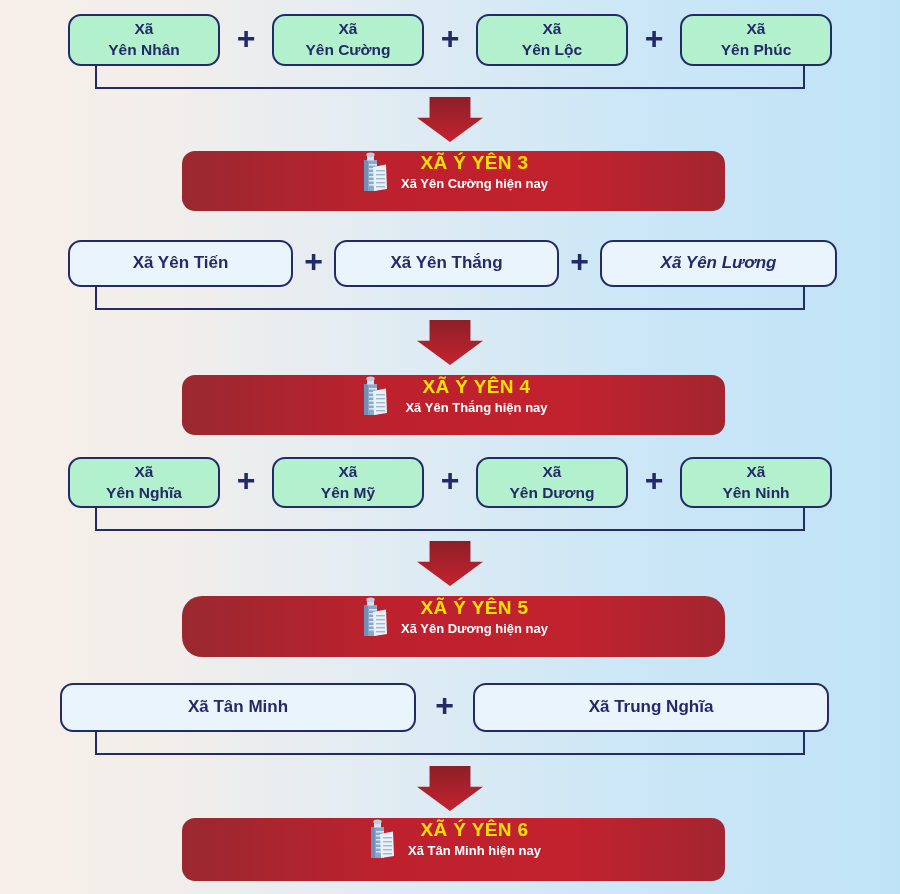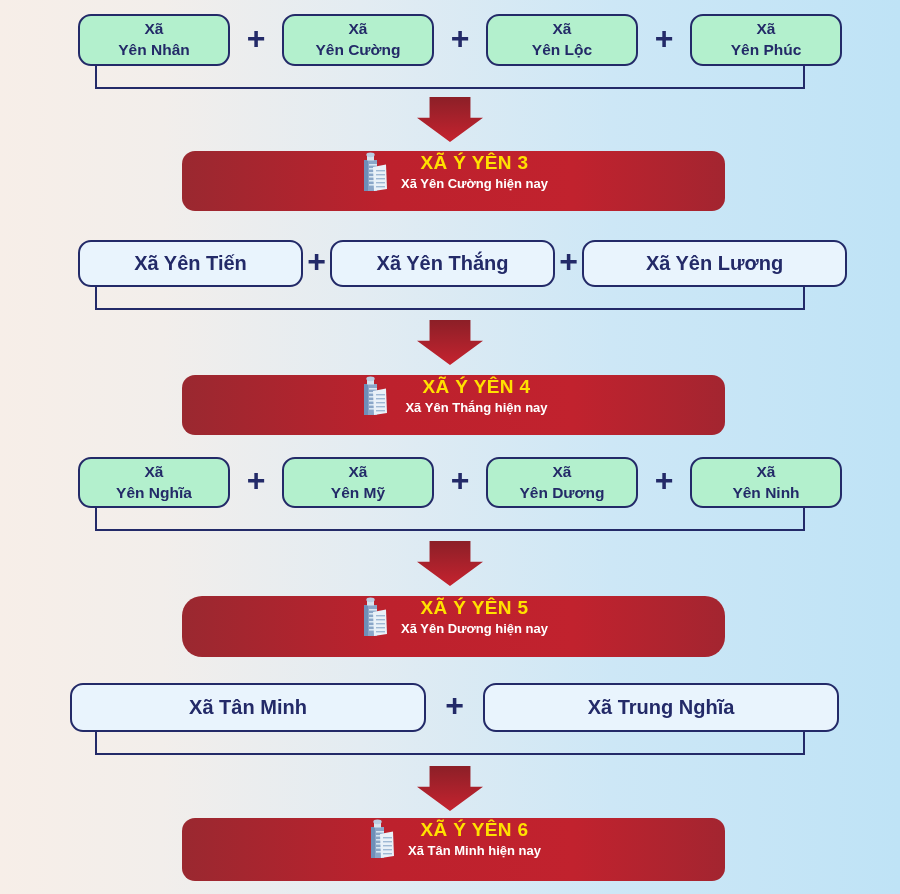--- a/index.html
+++ b/index.html
@@ -5,35 +5,35 @@
   html,body{margin:0;padding:0;}
   .canvas{
     position:relative;
     width:900px;height:894px;
     overflow:hidden;
     font-family:"Liberation Sans", sans-serif;
     background:linear-gradient(90deg,#f7eee8 0%,#f2eeeb 18%,#e3ecf2 40%,#cde7f6 68%,#bfe3f6 100%);
   }
   .src-row{
     position:absolute;
-    display:flex;justify-content:space-between;align-items:center;margin-left:10px;
+    display:flex;justify-content:space-between;align-items:center;
   }
   .box{
     box-sizing:border-box;
     border:2.5px solid #232a68;
     border-radius:13px;
     display:flex;flex-direction:column;justify-content:center;align-items:center;
     text-align:center;
     color:#232a68;font-weight:bold;
     height:100%;
   }
   .box.green{background:#b3f0cd;}
   .box.blue{background:#e9f4fd;}
   .box .line{font-size:15.5px;line-height:1.35;white-space:nowrap;}
-  .one-line .box .line{font-size:20px;}
+  .one-line .box .line{font-size:17px;}
   .plus{
     color:#232a68;font-size:32px;font-weight:900;line-height:1;
     padding-bottom:5px;
     user-select:none;
   }
   .bracket{
     position:absolute;left:95px;width:710px;height:24px;
     box-sizing:border-box;
     border-left:2px solid #232a68;
     border-right:2px solid #232a68;
@@ -114,21 +114,21 @@
 
   <div class="src-row one-line" style="left:68px;top:240px;width:769px;height:47px;">
     <div class="box blue" style="width:225px;">
       <div class="line">Xã Yên Tiến</div>
     </div>
     <div class="plus">+</div>
     <div class="box blue" style="width:225px;">
       <div class="line">Xã Yên Thắng</div>
     </div>
     <div class="plus">+</div>
-    <div class="box blue" style="width:265px;">
+    <div class="box blue" style="width:237px;font-style:italic;">
       <div class="line">Xã Yên Lương</div>
     </div>
   </div>
   <div class="bracket" style="top:286px;"></div>
   <div class="arrow" style="top:320px;"></div>
   <div class="banner" style="top:375px;height:60px;gap:16px;">
     <svg class="bldg" width="30" height="42" viewBox="0 0 30 42">
       <rect x="5" y="9" width="13" height="31" fill="#8aa6c8"></rect>
       <rect x="5" y="9" width="4" height="31" fill="#6f8fb8"></rect>
       <rect x="8" y="3.5" width="7" height="6" fill="#d7e3ee"></rect>

